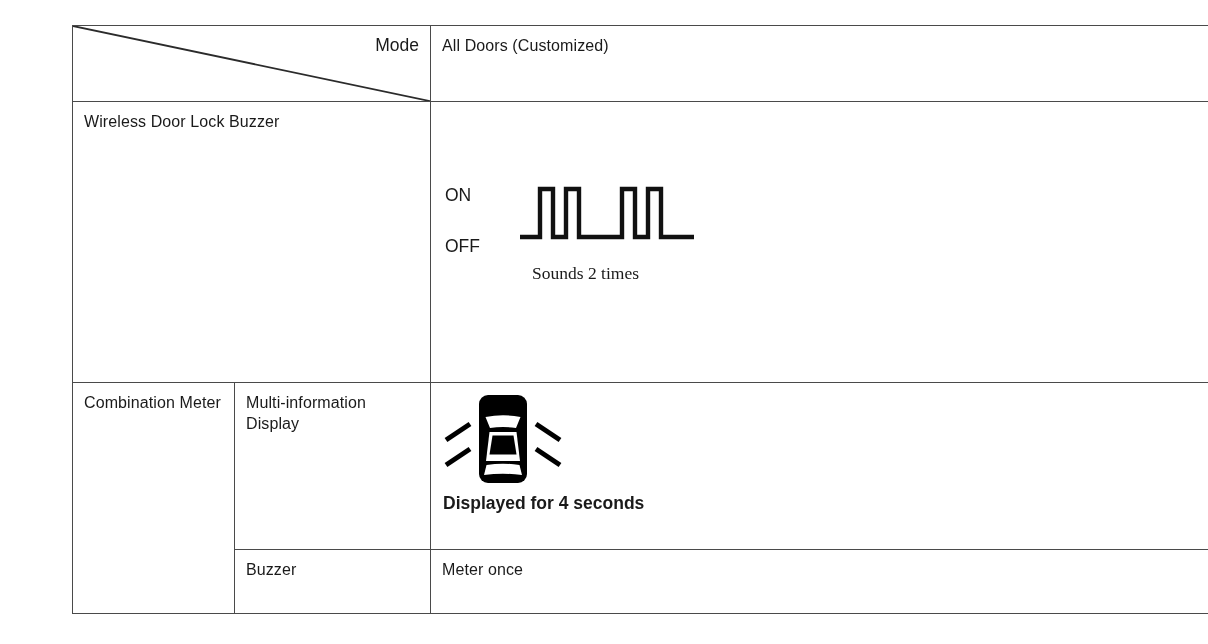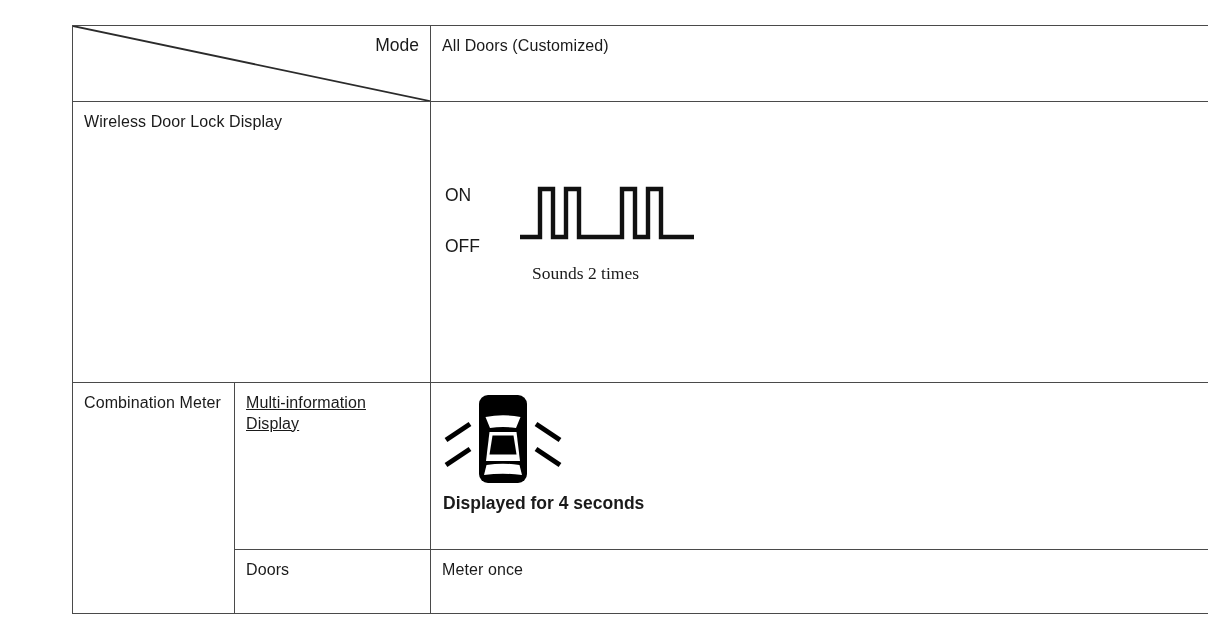--- a/index.html
+++ b/index.html
@@ -109,21 +109,21 @@
     left: 89px;
     top: 90px;
     font-size: 17.5px;
     line-height: 1;
     white-space: nowrap;
     font-family: Liberation Serif, serif;
   }
 
   
   .combo-meter-cell { height: 160px; }
-  .mid-cell         { height: 160px; text-decoration: underline; }
+  .mid-cell         { height: 160px; }
   .mid-display-cell { height: 160px; position: relative; font-weight: bold; }
 
   .icon-block {
     position: relative;
     margin: 10px 0 0 12px;
     width: 320px;
   }
   .car-icon-svg { display: block; }
   .icon-caption {
     margin-top: 10px;
@@ -153,21 +153,21 @@
           </svg>
           <span class="corner-mode-label">Mode</span>
         </td>
         <td class="header-value">
           <div class="cell-pad">All Doors (Customized)</div>
         </td>
       </tr>
 
       <tr>
         <td class="row-buzzer-label" colspan="2">
-          <div class="cell-pad">Wireless Door Lock Display</div>
+          <div class="cell-pad">Wireless Door Lock Buzzer</div>
         </td>
         <td class="wave-cell">
           <div class="wave-wrap">
 
             <span class="wave-label on">ON</span>
 
             <span class="wave-label off">OFF</span>
 
             <svg class="wave-svg" width="180" height="80" viewBox="0 0 180 80">
 
@@ -227,21 +227,21 @@
               <line x1="117" y1="72" x2="93" y2="56" stroke="#000000" stroke-width="5" stroke-linecap="butt"></line>
             </svg>
 
             <div class="icon-caption">Displayed for 4 seconds</div>
           </div>
         </td>
       </tr>
 
       <tr>
         <td class="last-row-cell">
-          <div class="cell-pad">Doors</div>
+          <div class="cell-pad">Buzzer</div>
         </td>
         <td class="last-row-cell">
           <div class="cell-pad">Meter once</div>
         </td>
       </tr>
 
     </tbody>
   </table>
 
 </div>

